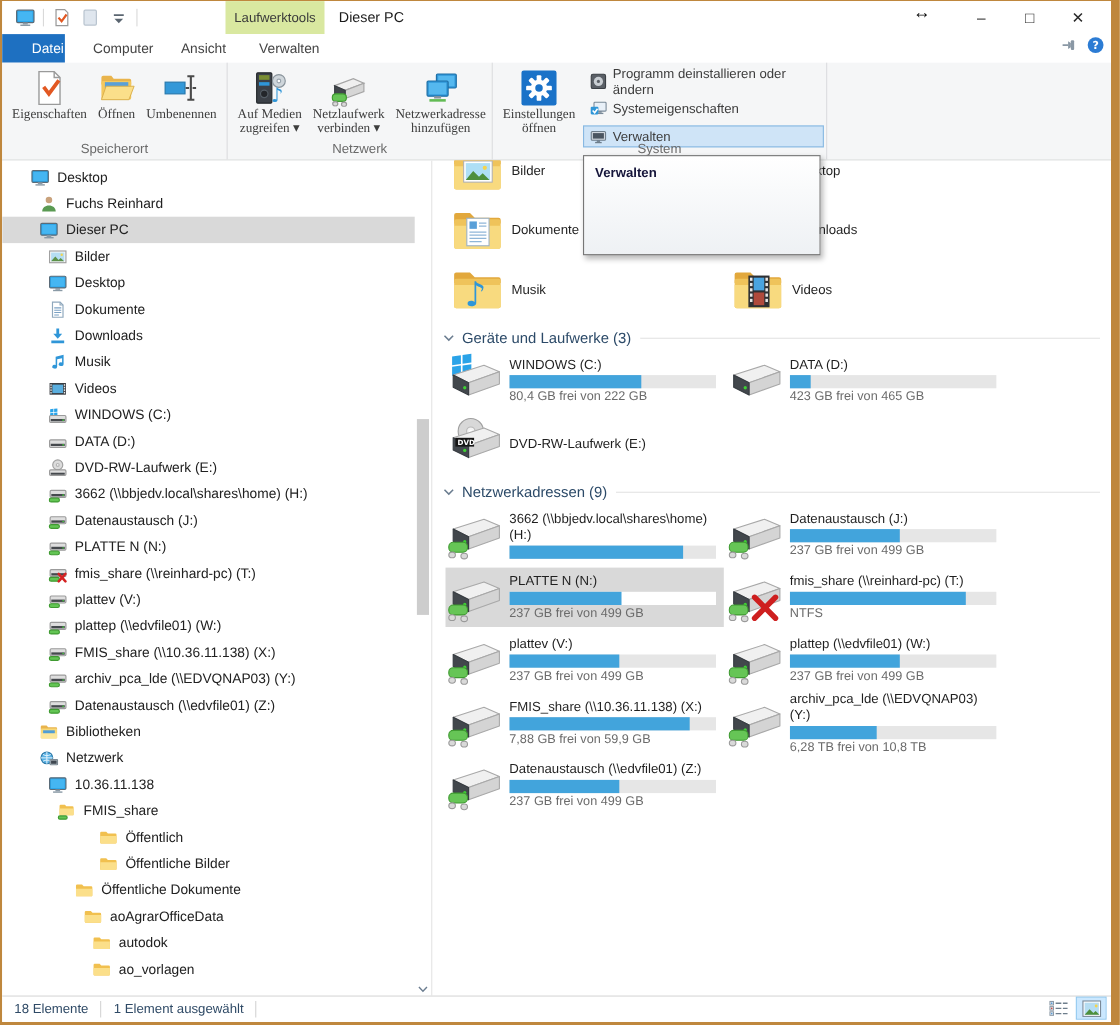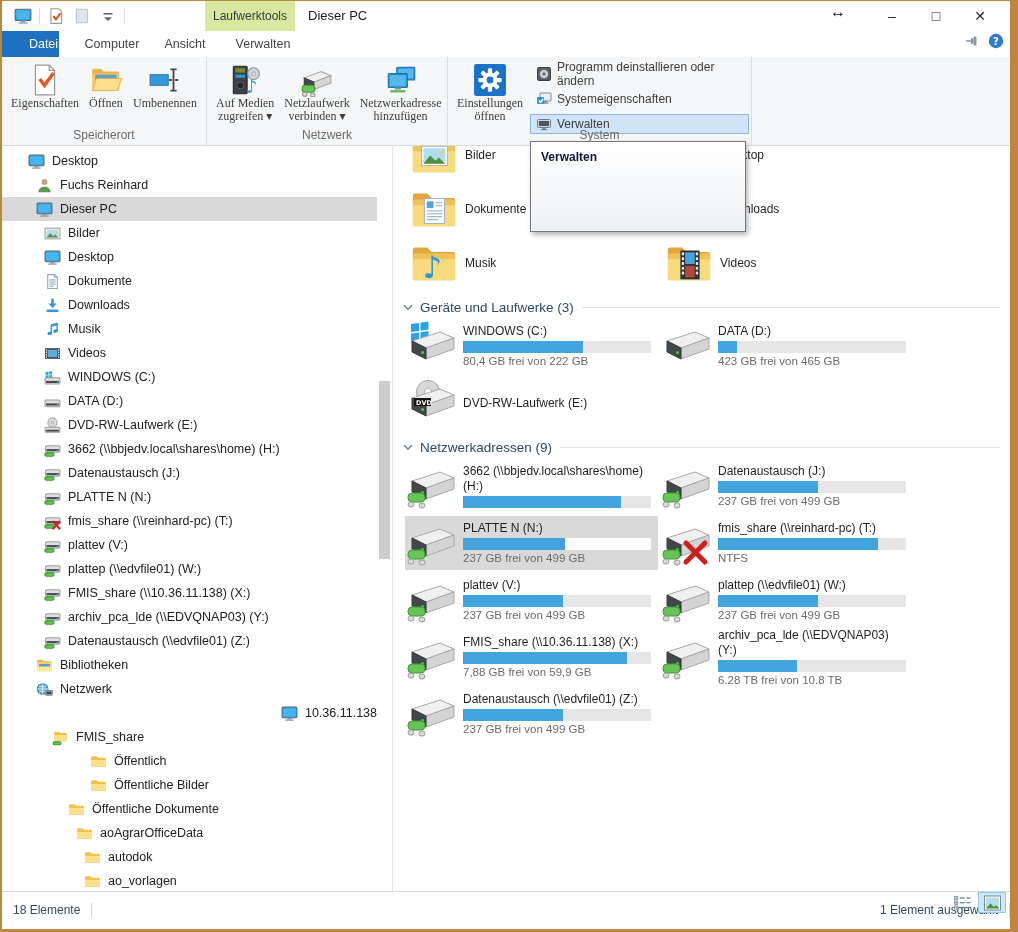--- a/index.html
+++ b/index.html
@@ -74,22 +74,22 @@
   .tname { font-size:12px; color:#1f1f1f; line-height:15px; }
   .tbar { height:12px; background:#e6e6e6; margin:2px 0 1px; position:relative; flex:none; }
   .tile.sel .tbar { background:#ffffff; }
   .tfill { position:absolute; left:0; top:0; bottom:0; background:#42a4dc; }
   .tcaption { font-size:11.5px; color:#6b6b6b; line-height:14px; white-space:nowrap; }
   .ftile { position:absolute; width:253px; height:52px; display:flex; align-items:center; }
   .ficon { width:50px; height:50px; margin-left:4px; flex:none; }
   .flabel { margin-left:6px; font-size:12px; color:#1f1f1f; }
 
   
-  .statusbar { position:absolute; left:0; right:0; bottom:0; height:38px; background:#fff;
-    border-top:1px solid #d8d8d8; display:flex; align-items:center; font-size:12px; color:#2f4a66;justify-content:space-between; }
+  .statusbar { position:absolute; left:0; right:0; bottom:0; height:24px; background:#fff;
+    border-top:1px solid #d8d8d8; display:flex; align-items:center; font-size:12px; color:#2f4a66; }
   .sb-text { padding:0 11px; height:15px; line-height:15px; border-right:1px solid #d4d4d4; }
   .view-buttons { position:absolute; right:5px; top:1px; display:flex; gap:4px; }
   .vbtn { width:26px; height:19px; display:flex; align-items:center; justify-content:center; }
   .vbtn .ic { width:19px; height:16px; }
   .vbtn.sel { background:#cbe8ff; outline:1px solid #90c8f0; }
 
   svg { display:block; width:100%; height:100%; }
 </style>
 </head>
 <body>
@@ -560,21 +560,21 @@
           <span class="ticon">
             <svg viewBox="0 0 16 16">
               <circle cx="6.2" cy="7.5" r="5" fill="#5ab1e4" stroke="#2f7cab"></circle>
               <path d="M1.2 7.5h10M6.2 2.5v10M2.9 4.6c2 1.3 4.6 1.3 6.6 0M2.9 10.4c2-1.3 4.6-1.3 6.6 0" stroke="#eaf6fd" fill="none" stroke-width="0.8"></path>
               <rect x="9" y="9" width="6.4" height="4.4" rx="0.6" fill="#cfd8de" stroke="#7e8b94"></rect>
               <rect x="9.8" y="9.8" width="4.8" height="2.8" fill="#3f4750"></rect>
             </svg>
           </span>
           <span>Netzwerk</span>
         </div>
-        <div class="titem" style="padding-left: 42px; justify-content: flex-end;">
+        <div class="titem" style="padding-left: 42px;">
           <span class="ticon">
             <svg viewBox="0 0 16 16">
               <rect x="1" y="2" width="14" height="10" rx="1" fill="#29a5e9" stroke="#5a6b78"></rect>
               <rect x="2.2" y="3.2" width="11.6" height="7.6" fill="#45b6f2"></rect>
               <rect x="6" y="12" width="4" height="1.6" fill="#8a9aa6"></rect>
               <rect x="4" y="13.6" width="8" height="1.2" fill="#8a9aa6"></rect>
             </svg>
           </span>
           <span>10.36.11.138</span>
         </div>

